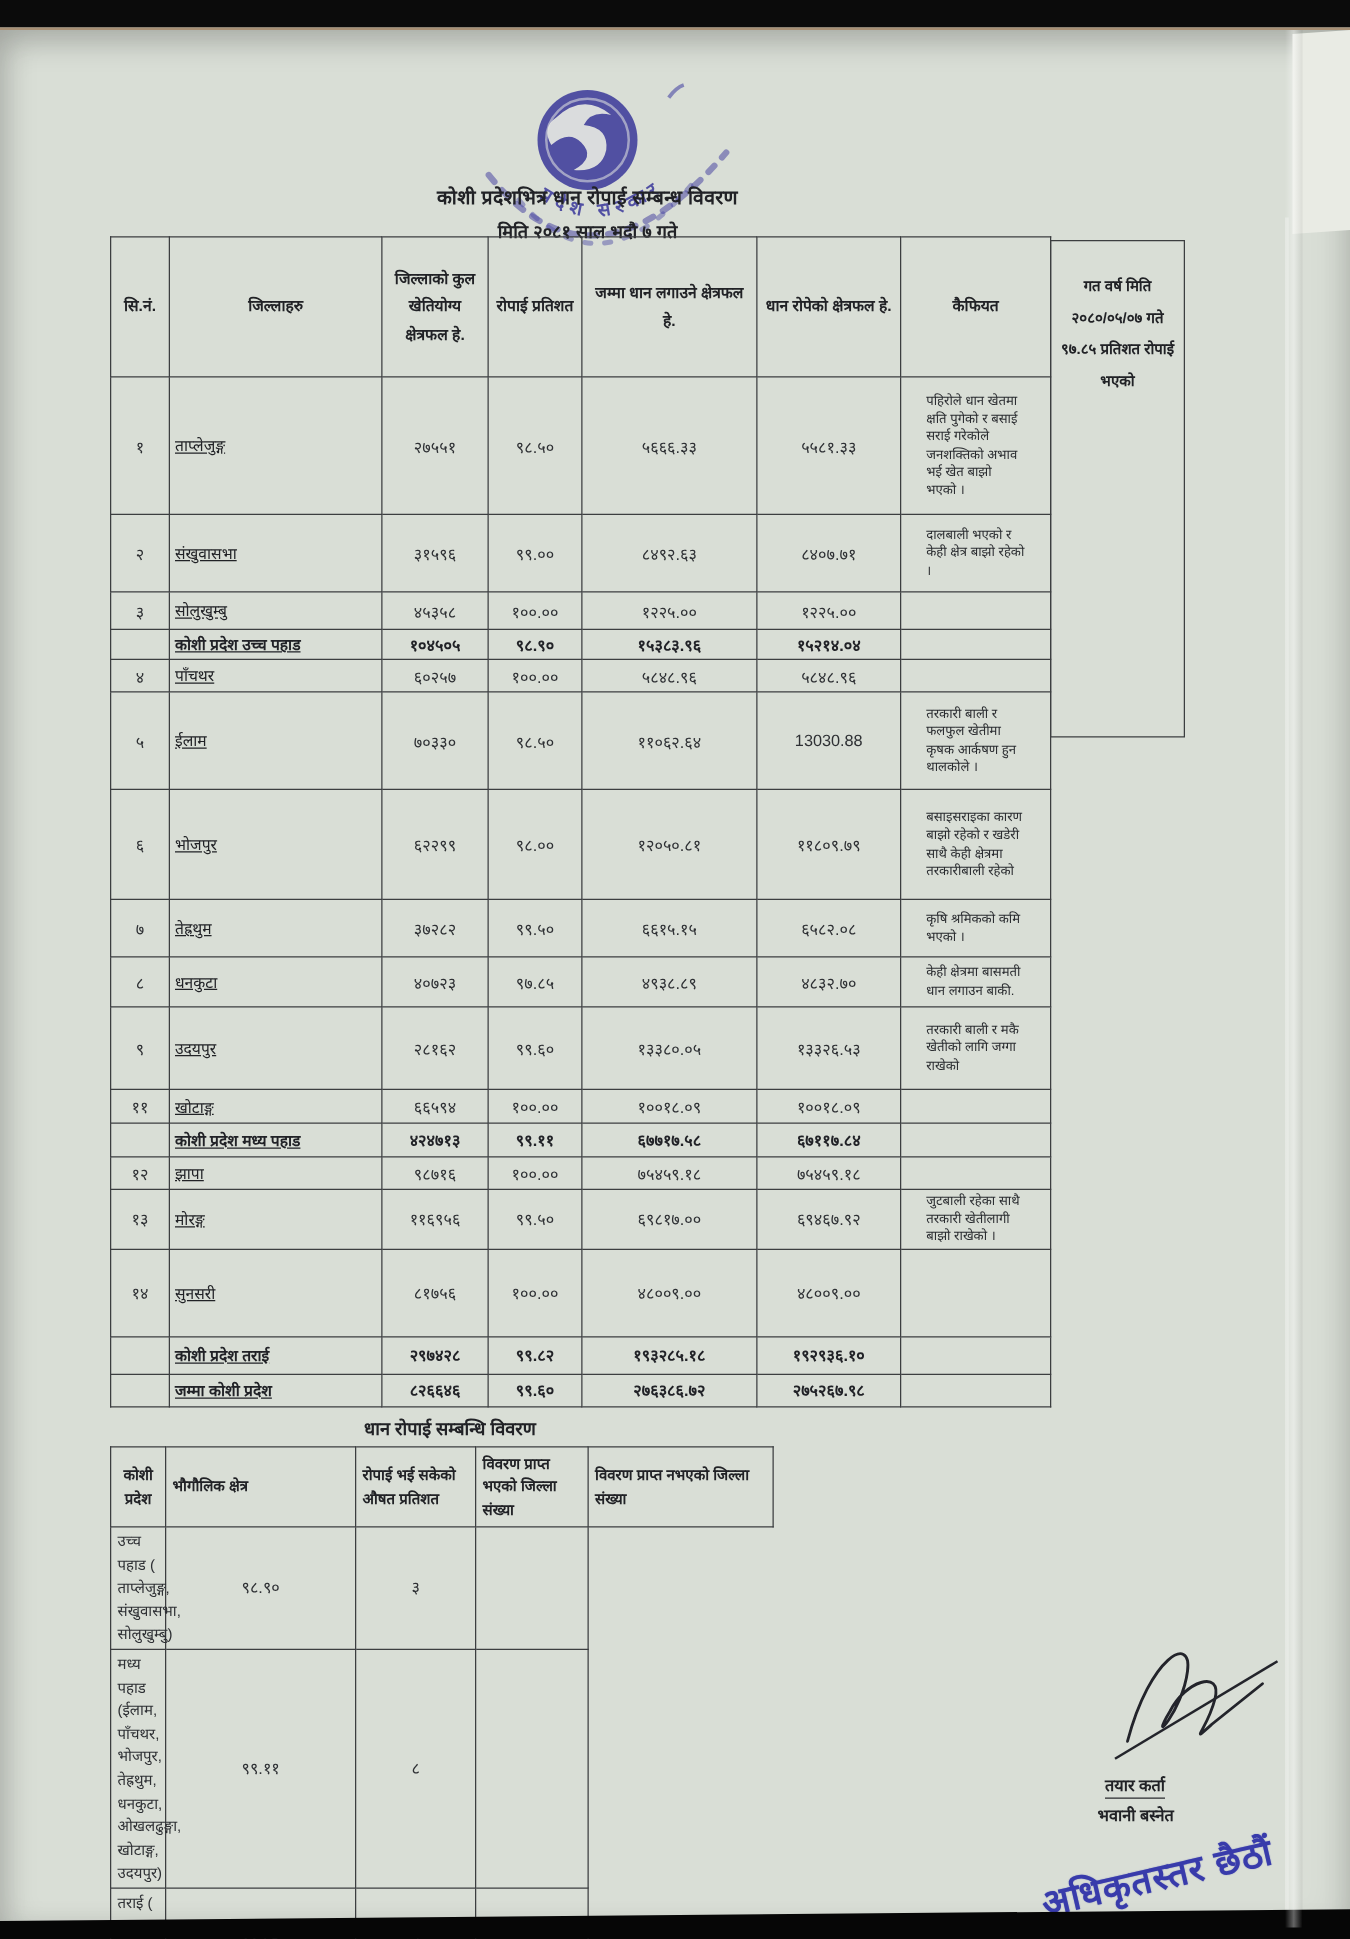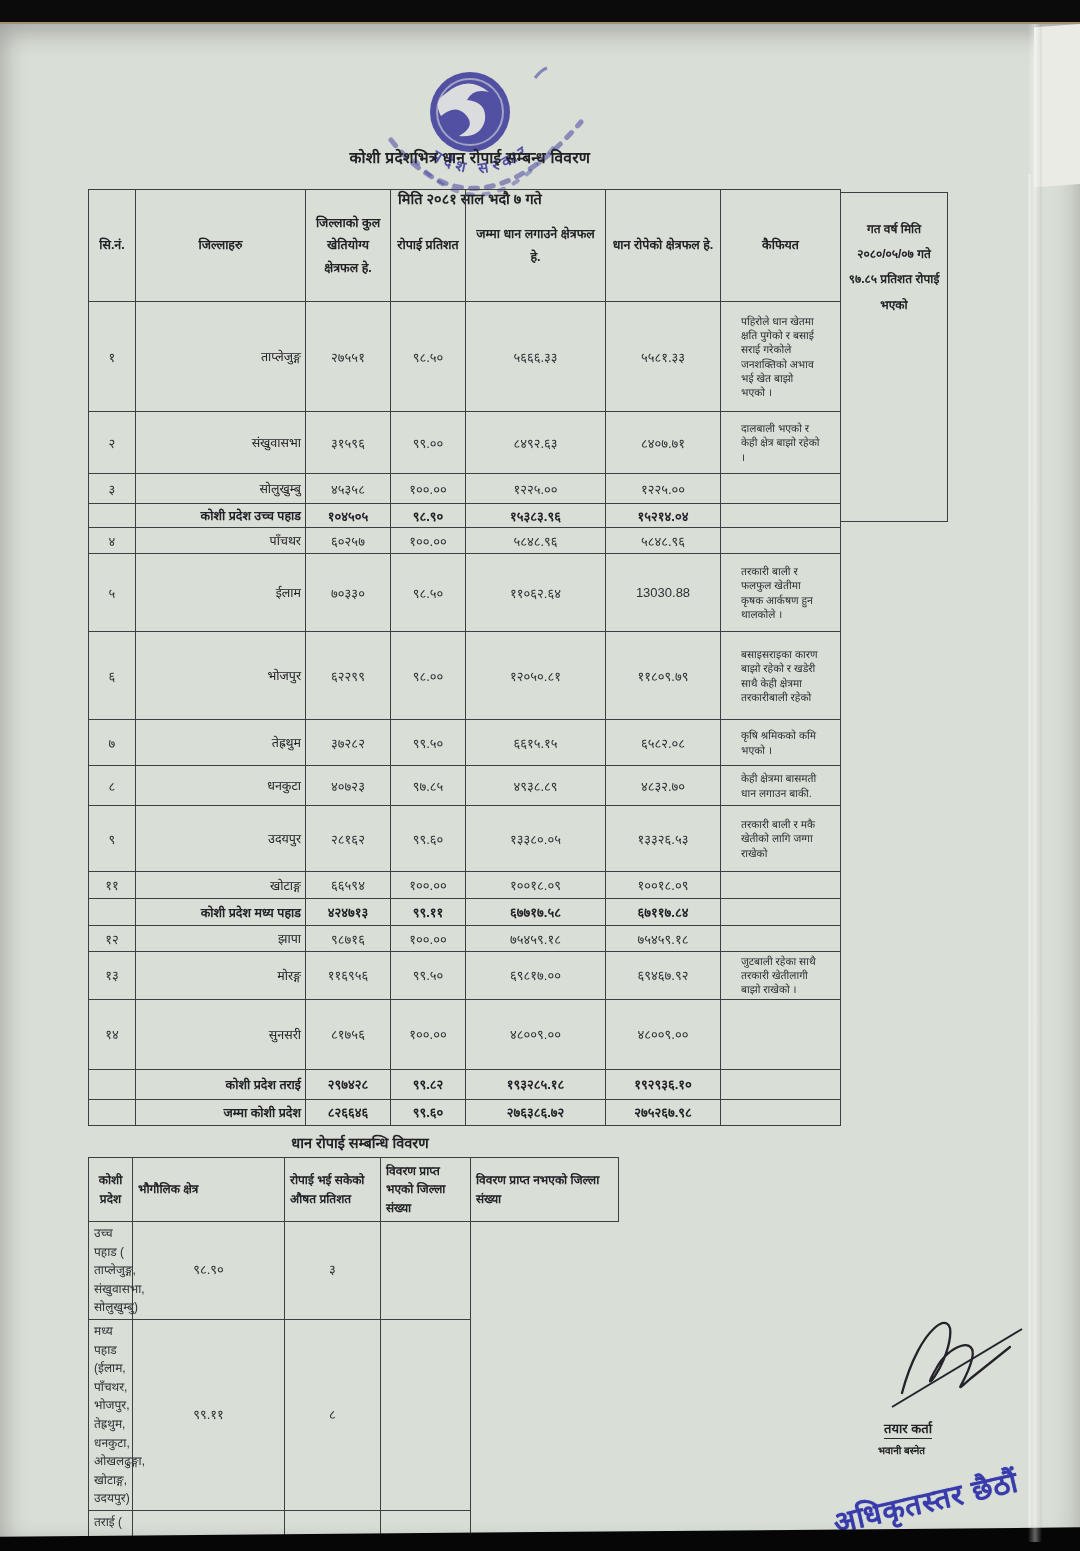--- a/index.html
+++ b/index.html
@@ -18,30 +18,30 @@
          transform:skewY(-4deg);transform-origin:top right;}
   .bottom-tear{position:absolute;left:-20px;bottom:-16px;width:1140px;height:26px;background:#060606;
          transform:rotate(-0.5deg);}
 
   
   .stamp{position:absolute;left:385px;top:6px;width:210px;height:215px;pointer-events:none;}
 
   
   .title-block{position:absolute;left:225px;top:122px;width:490px;text-align:center;color:var(--print);}
   .title-line1{font-size:15.5px;font-weight:bold;letter-spacing:.3px;}
-  .title-line2{font-size:14.5px;font-weight:bold;margin-top:20px;}
+  .title-line2{font-size:14.5px;font-weight:bold;margin-top:6px;}
 
   
   table{border-collapse:collapse;table-layout:fixed;}
   .main-table{position:absolute;left:88px;top:165px;width:752px;background:transparent;}
   .main-table th,.main-table td{border:1.4px solid var(--line);padding:2px 4px;vertical-align:middle;
         font-size:13px;text-align:center;overflow:hidden;color:var(--ink);}
   .main-table thead tr{height:112px;}
   .main-table th{font-weight:600;color:var(--print);font-size:12.5px;line-height:1.8;}
-  .main-table td.district{text-align:right;font-size:12.5px;color:var(--print);}
+  .main-table td.district{text-align:left;font-size:12.5px;color:var(--print);text-decoration:underline;}
   .main-table td.remark{text-align:left;font-size:10.5px;line-height:1.35;padding:2px 20px;color:#2a2c30;}
   .main-table tr.sum-row td{font-weight:bold;color:#212227;}
   .main-table tbody tr:nth-child(1){height:110px;}
   .main-table tbody tr:nth-child(2){height:62px;}
   .main-table tbody tr:nth-child(3){height:30px;}
   .main-table tbody tr:nth-child(4){height:24px;}
   .main-table tbody tr:nth-child(5){height:26px;}
   .main-table tbody tr:nth-child(6){height:78px;}
   .main-table tbody tr:nth-child(7){height:88px;}
   .main-table tbody tr:nth-child(8){height:46px;}
@@ -50,21 +50,21 @@
   .main-table tbody tr:nth-child(11){height:27px;}
   .main-table tbody tr:nth-child(12){height:27px;}
   .main-table tbody tr:nth-child(13){height:26px;}
   .main-table tbody tr:nth-child(14){height:25px;}
   .main-table tbody tr:nth-child(15){height:70px;}
   .main-table tbody tr:nth-child(16){height:30px;}
   .main-table tbody tr:nth-child(17){height:26px;}
   .main-table tbody tr:nth-child(18){height:28px;}
 
   
-  .note-box{position:absolute;left:840px;top:168px;width:108px;height:330px;border:1.5px solid var(--line);
+  .note-box{position:absolute;left:840px;top:168px;width:108px;height:398px;border:1.5px solid var(--line);
         box-sizing:border-box;padding:24px 5px 0 5px;font-size:12px;line-height:2.1;text-align:center;
         color:var(--print);font-weight:600;}
 
   
   .table2-title{position:absolute;left:180px;top:1108px;width:360px;text-align:center;font-size:14.5px;
         font-weight:bold;color:var(--print);}
   .summary-table{position:absolute;left:88px;top:1133px;width:530px;}
   .summary-table th,.summary-table td{border:1.4px solid var(--line);padding:2px 5px;vertical-align:middle;
         font-size:12px;text-align:left;color:var(--ink);line-height:1.55;}
   .summary-table thead tr{height:64px;}
@@ -73,21 +73,21 @@
   .summary-table tbody tr:nth-child(1){height:52px;}
   .summary-table tbody tr:nth-child(2){height:80px;}
   .summary-table tbody tr:nth-child(3){height:30px;}
   .summary-table tbody tr:nth-child(4){height:34px;}
 
   
   .sig-block{position:absolute;left:812px;top:1295px;width:300px;height:220px;}
   .sig-svg{position:absolute;left:78px;top:-12px;}
   .prepared-label{position:absolute;left:72px;top:100px;font-size:13px;font-weight:bold;color:var(--print);
         border-bottom:1.6px solid #2a2b2f;padding-bottom:1px;}
-  .prepared-name{position:absolute;left:66px;top:124px;font-size:10px;font-weight:600;color:var(--print);}
+  .prepared-name{position:absolute;left:66px;top:124px;font-size:13px;font-weight:600;color:var(--print);}
   .officer-stamp{position:absolute;left:18px;top:152px;width:280px;font-size:29px;font-weight:bold;
         color:var(--officer-blue);transform:rotate(-13deg);letter-spacing:1px;opacity:.92;
         text-shadow:0 0 1px rgba(43,46,168,.55);white-space:nowrap;}
 
   .fold-line{position:absolute;left:1028px;top:150px;bottom:0;width:3px;background:rgba(255,255,255,.30);}
 </style>
 </head>
 <body>
 
 <div class="screen">

